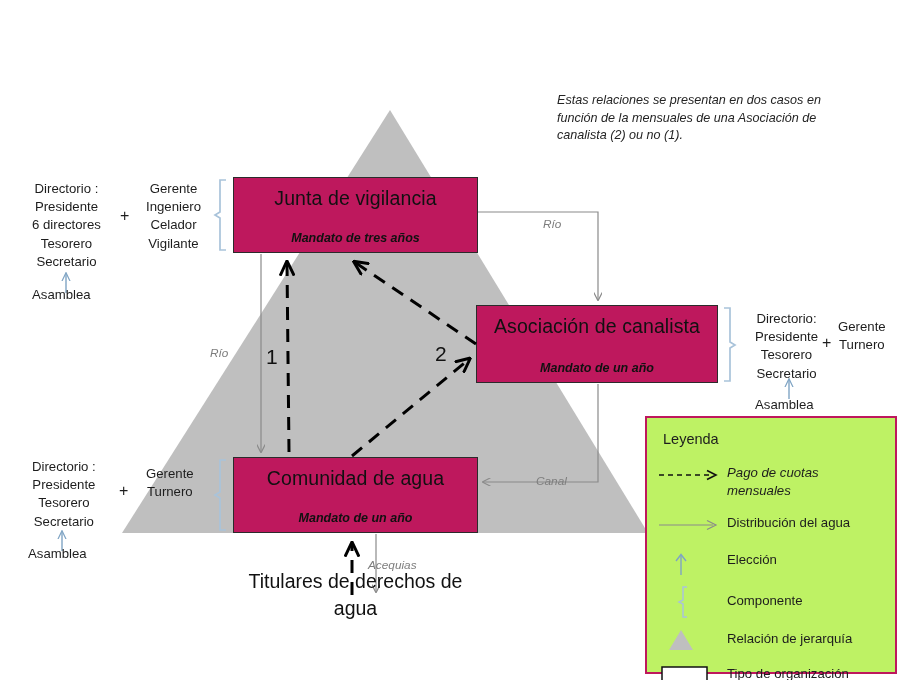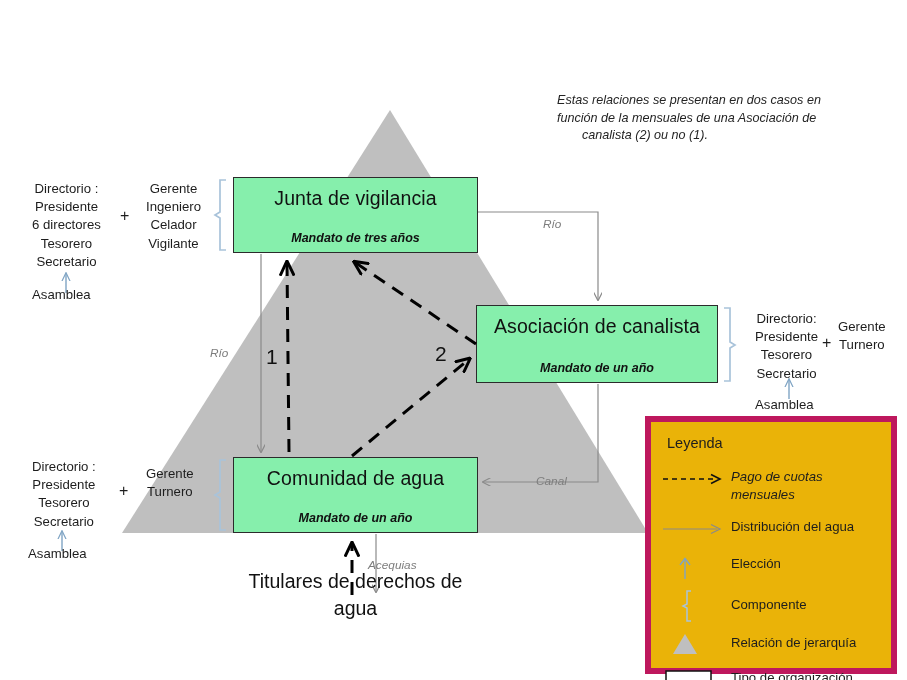--- a/index.html
+++ b/index.html
@@ -11,21 +11,21 @@
     overflow:hidden;
   }
   #stage { position:relative; width:907px; height:680px; }
 
   svg.layer { position:absolute; left:0; top:0; width:907px; height:680px; overflow:visible; }
   #shapes { z-index:1; }
   #links  { z-index:3; }
 
   .node {
     position:absolute;
-    background:#86efac;
+    background:#be185d;
     border:1.6px solid #2b2b2b;
     box-sizing:border-box;
     z-index:2;
   }
   .node-title {
     position:absolute; left:0; right:0; top:9px;
     text-align:center;
     font-size:19.5px;
     color:#111;
     letter-spacing:.1px;
@@ -50,22 +50,22 @@
   .edge-label { font-size:11.8px; font-style:italic; color:#7d7d7d; }
   .case-num { font-size:21px; color:#111; }
   .bottom-node {
     position:absolute; z-index:4;
     text-align:center; font-size:19.5px; line-height:27px; color:#111;
   }
 
   
   #legend {
     position:absolute; z-index:5;
-    background:#eab308;
-    border:6px solid #be185d;
+    background:#bef264;
+    border:2px solid #be185d;
     box-sizing:border-box;
   }
   #legend .legend-title {
     position:absolute; left:16px; top:13px;
     font-size:14.5px; color:#1d1d1d;
   }
   .legend-row { position:absolute; left:0; width:100%; }
   .legend-row .sym { position:absolute; left:10px; top:0; width:72px; height:26px; }
   .legend-row .lbl {
     position:absolute; left:80px; top:0;
@@ -135,21 +135,21 @@
     <path d="M 724 308 L 730 308 L 730 342 L 735 345 L 730 348 L 730 381 L 724 381" fill="none" stroke="#a9c3da" stroke-width="1.7"></path>
 
     <path d="M 66 293 L 66 274" fill="none" stroke="#7fa4c4" stroke-width="1.4" marker-end="url(#blueArrow)"></path>
     <path d="M 62 551 L 62 532" fill="none" stroke="#7fa4c4" stroke-width="1.4" marker-end="url(#blueArrow)"></path>
     <path d="M 789 399 L 789 380" fill="none" stroke="#7fa4c4" stroke-width="1.4" marker-end="url(#blueArrow)"></path>
   </svg>
 
   <div class="txt note" style="left:557px; top:92px; width:296px;">
     <div>Estas relaciones se presentan en dos casos en</div>
     <div>función de la mensuales de una Asociación de</div>
-    <div style="text-align:left;margin-left:25px;">canalista (2) ou no (1).</div>
+    <div style="text-align:left;">canalista (2) ou no (1).</div>
   </div>
 
   <div class="txt annot" style="left:32px; top:180px;">Directorio :
 Presidente
 6 directores
 Tesorero
 Secretario</div>
   <div class="txt plus" style="left:120px; top:207px;">+</div>
   <div class="txt annot" style="left:146px; top:180px;">Gerente
 Ingeniero

